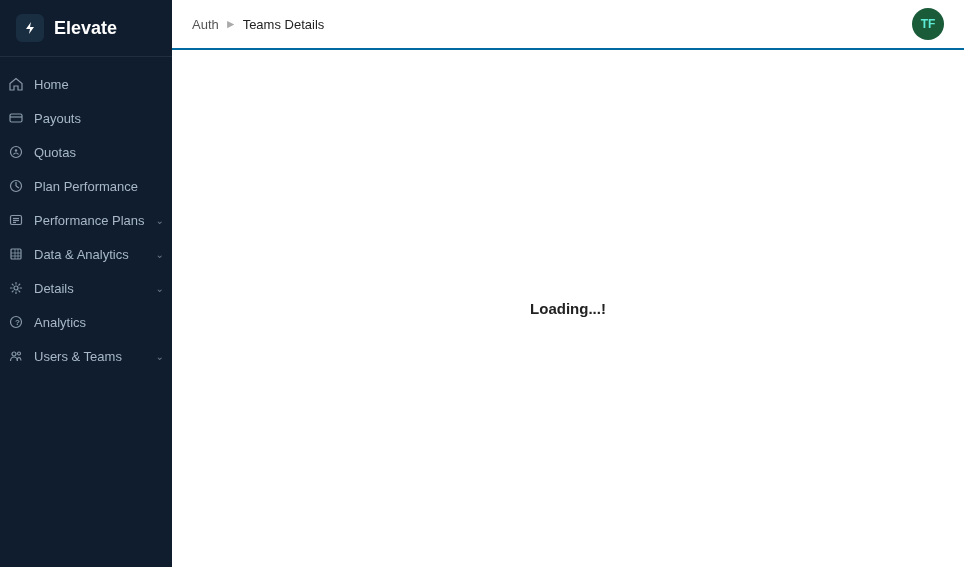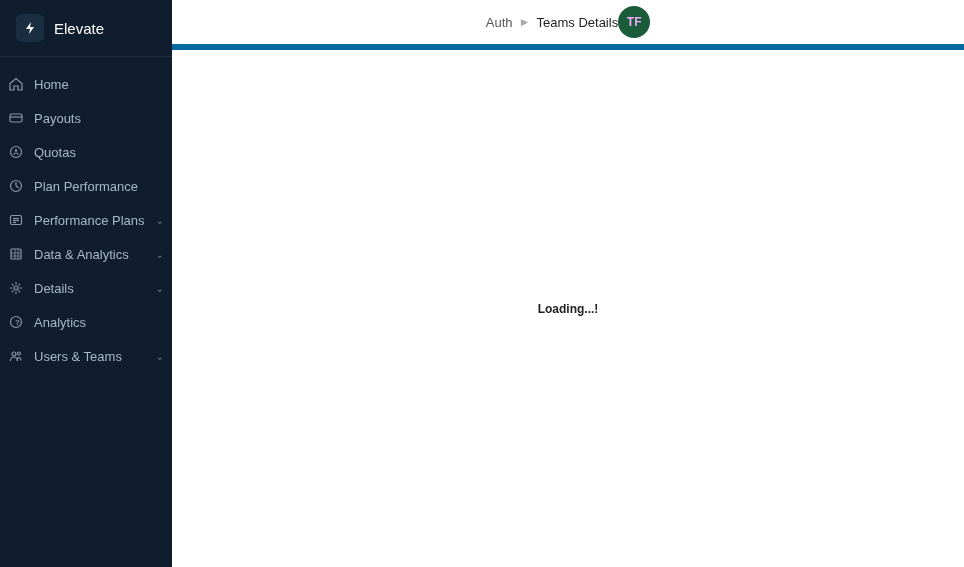--- a/index.html
+++ b/index.html
@@ -28,22 +28,22 @@
       border-radius: 6px;
       display: flex;
       align-items: center;
       justify-content: center;
       color: #fff;
       font-size: 14px;
       font-weight: bold;
     }
     .logo-text {
       color: #ffffff;
-      font-size: 15px;
-      font-weight: 400;
+      font-size: 18px;
+      font-weight: 700;
     }
     .sidebar-nav {
       flex: 1;
       padding: 10px 0;
       overflow-y: auto;
     }
     .sidebar-nav::-webkit-scrollbar { display: none; }
     .nav-item {
       display: flex;
       align-items: center;
@@ -76,23 +76,23 @@
     
     .main-content {
       flex: 1;
       display: flex;
       flex-direction: column;
       background: #fff;
     }
     .topbar {
       display: flex;
       align-items: center;
-      justify-content: center;
+      justify-content: space-between;
       padding: 14px 20px;
-      border-bottom: 6px solid #0369a1;
+      border-bottom: 2px solid #0369a1;
       height: 50px;
     }
     .breadcrumb {
       display: flex;
       align-items: center;
       gap: 6px;
       font-size: 13px;
       color: #555;
     }
     .breadcrumb-sep {
@@ -104,33 +104,33 @@
       font-weight: 500;
     }
     .avatar {
       width: 32px;
       height: 32px;
       border-radius: 50%;
       background: #1a5c3a;
       display: flex;
       align-items: center;
       justify-content: center;
-      color: #f0abfc;
+      color: #5eead4;
       font-size: 12px;
       font-weight: 600;
     }
     .content-area {
       flex: 1;
       display: flex;
       align-items: center;
       justify-content: center;
       background: #fff;
     }
     .loading-text {
-      font-size: 12px;
+      font-size: 15px;
       font-weight: 600;
       color: #222;
     }
 
     
     svg { display: block; }
   </style>
 </head>
 <body>
 

